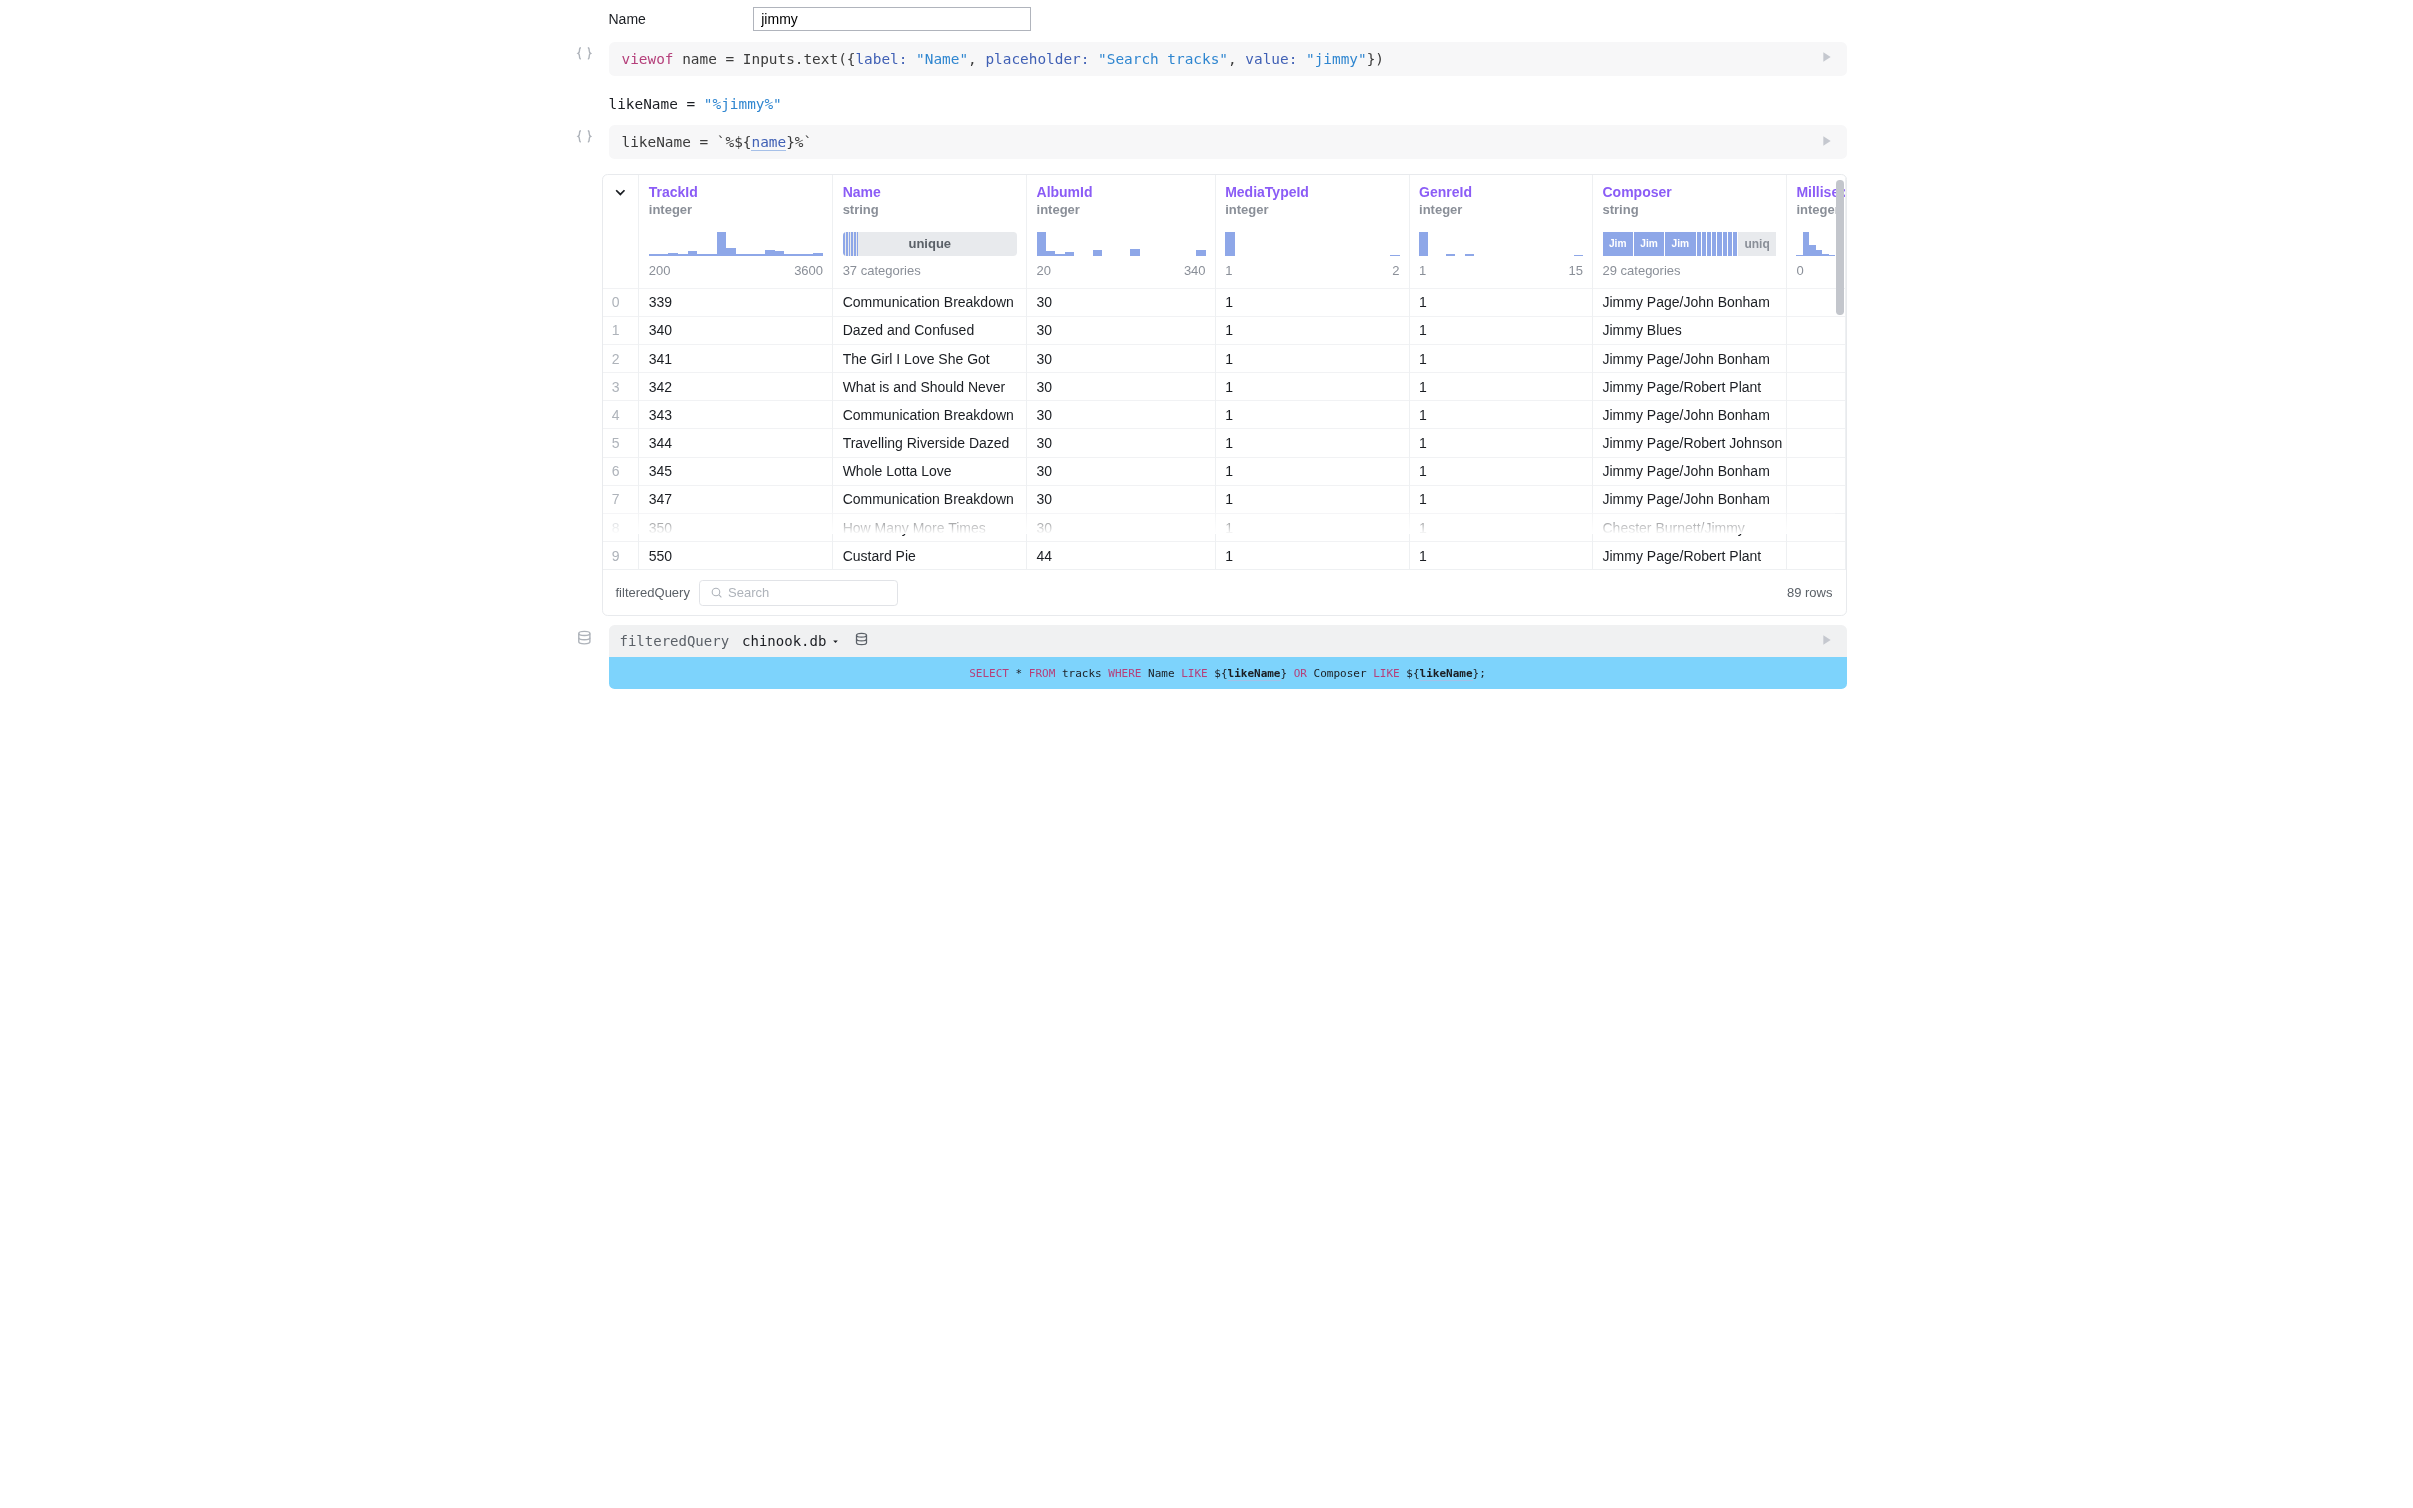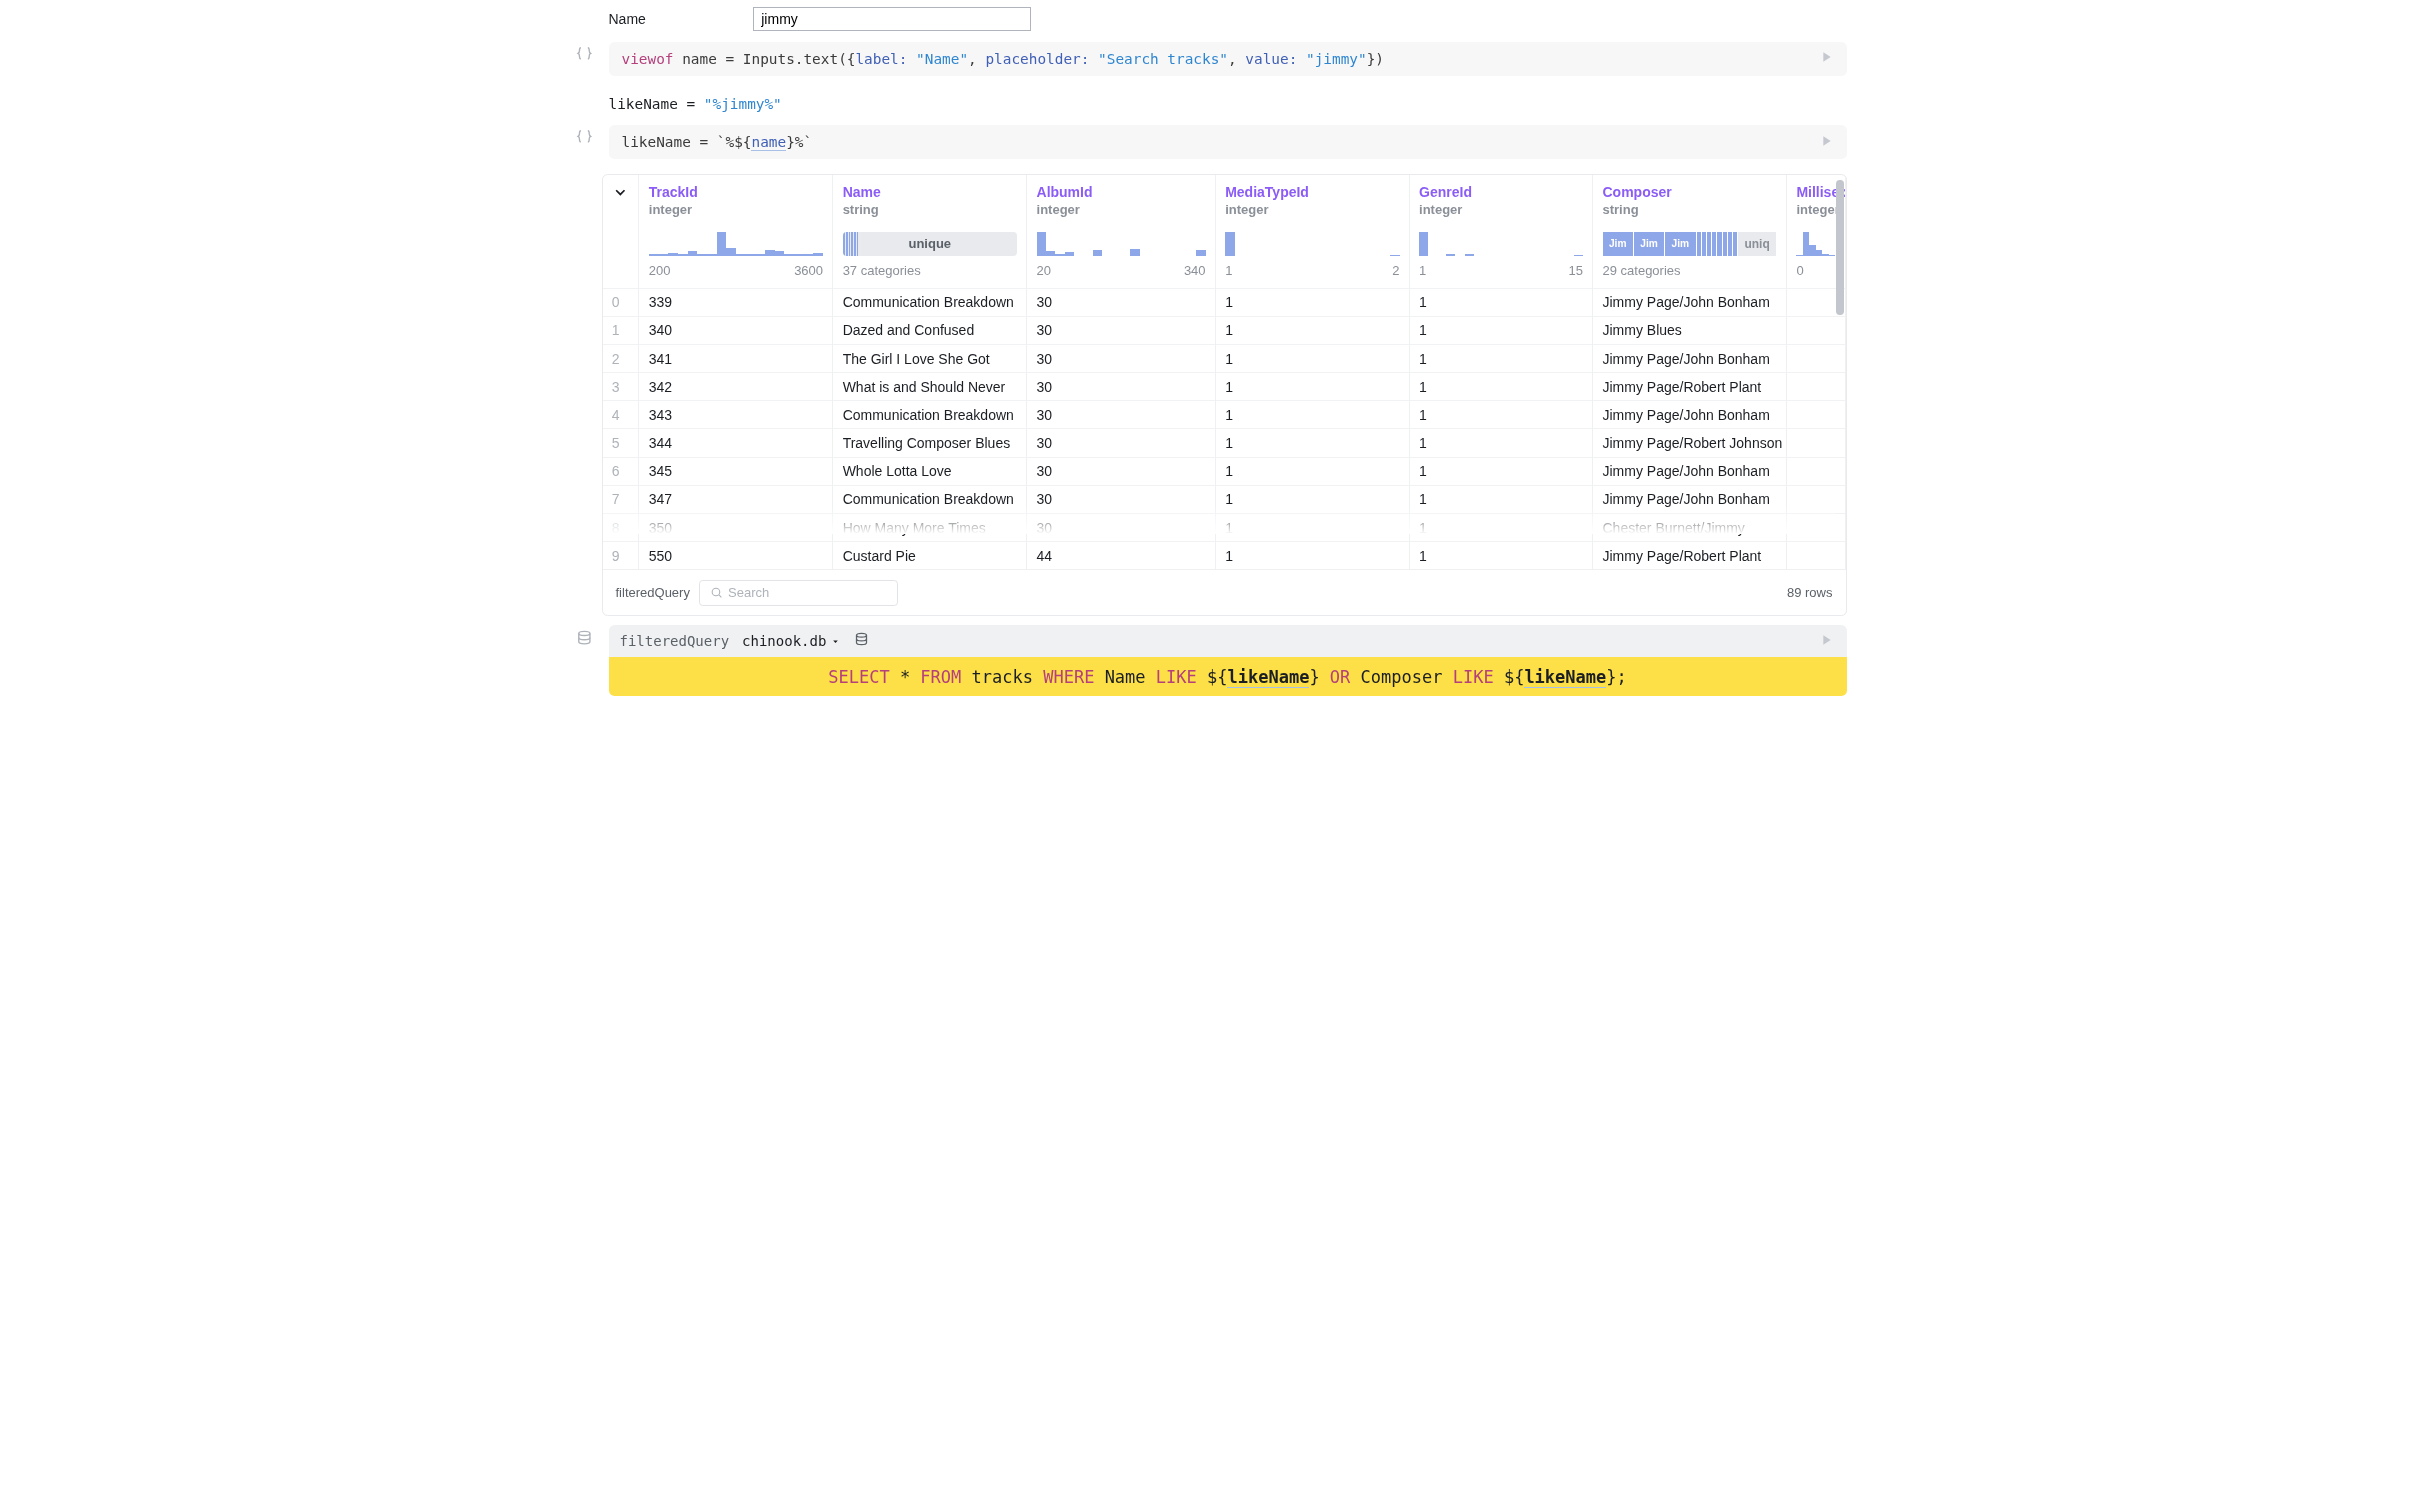--- a/index.html
+++ b/index.html
@@ -70,21 +70,21 @@
 .search-box svg { width: 13px; height: 13px; }
 .rows-count { color: #5b6168; }
 
 .vscroll { position: absolute; right: 1.9px; top: 5.6px; width: 7.4px; height: 135px; background: #c3c6cc; border-radius: 3.7px; }
 
 .sql-header { display: flex; align-items: center; gap: 13px; padding: 6.5px 13px 6.5px 0; background: #f0f1f2; border-radius: 5.6px 5.6px 0 0; margin-left: 0; }
 .sql-header .name { font-family: ui-monospace, Menlo, Consolas, monospace; color: #5b6168; padding-left: 11px; }
 .sql-header .db { font-family: ui-monospace, Menlo, Consolas, monospace; color: #1b1e23; display: flex; align-items: center; gap: 3.7px; }
 .sql-header .db svg { width: 11px; height: 11px; }
 .db-icon { width: 15px; height: 15px; color: #5b6168; }
-.sql-code { background: #fde047; padding: 9.3px 13px; font-family: ui-monospace, Menlo, Consolas, monospace; font-size: 17px; border-radius: 0 0 5.6px 5.6px; }
+.sql-code { background: #7dd3fc; padding: 9.3px 13px; font-family: ui-monospace, Menlo, Consolas, monospace; font-size: 11px; border-radius: 0 0 5.6px 5.6px; }
 
 .chevron-down svg { width: 16.7px; height: 16.7px; color: #1b1e23; }
 .fade-bottom { position: absolute; bottom: 35px; left: 0; right: 11px; height: 28px; background: linear-gradient(to bottom, rgba(255,255,255,0), #fff); pointer-events: none; }
 </style>
 </head>
 <body>
 
 <div class="wrap">
 
   <div class="input-row">
@@ -387,21 +387,21 @@
               <td class="col-name">Communication Breakdown</td>
               <td class="col-albumid num">30</td>
               <td class="col-mediatype num">1</td>
               <td class="col-genreid num">1</td>
               <td class="col-composer">Jimmy Page/John Bonham</td>
               <td class="col-millis"></td>
             </tr>
             <tr>
               <td class="col-idx">5</td>
               <td class="col-trackid num">344</td>
-              <td class="col-name">Travelling Composer Blues</td>
+              <td class="col-name">Travelling Riverside Dazed</td>
               <td class="col-albumid num">30</td>
               <td class="col-mediatype num">1</td>
               <td class="col-genreid num">1</td>
               <td class="col-composer">Jimmy Page/Robert Johnson</td>
               <td class="col-millis"></td>
             </tr>
             <tr>
               <td class="col-idx">6</td>
               <td class="col-trackid num">345</td>
               <td class="col-name">Whole Lotta Love</td>

